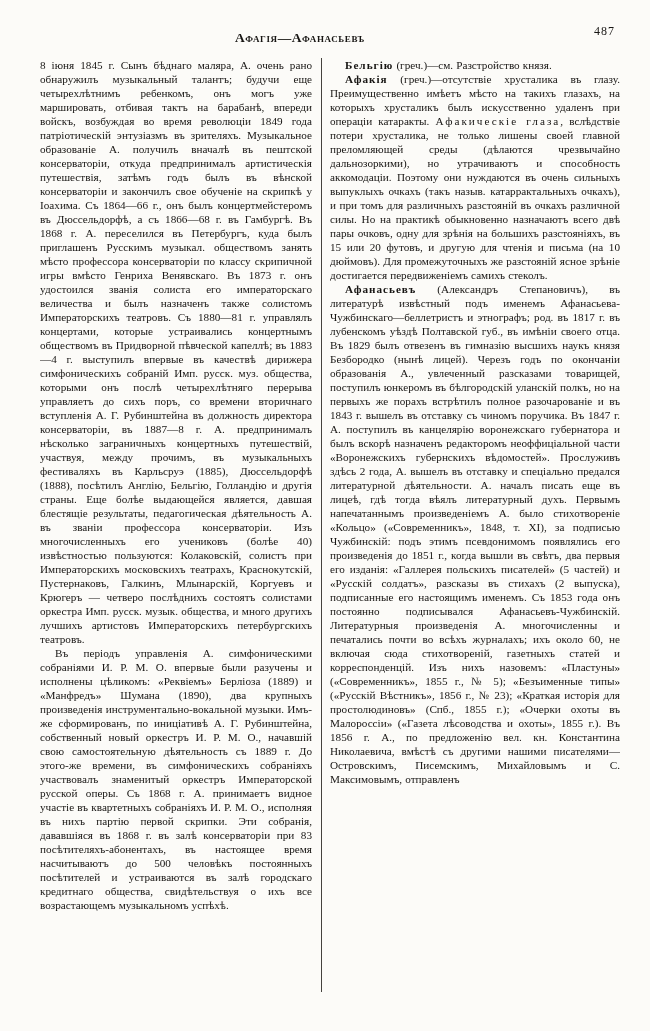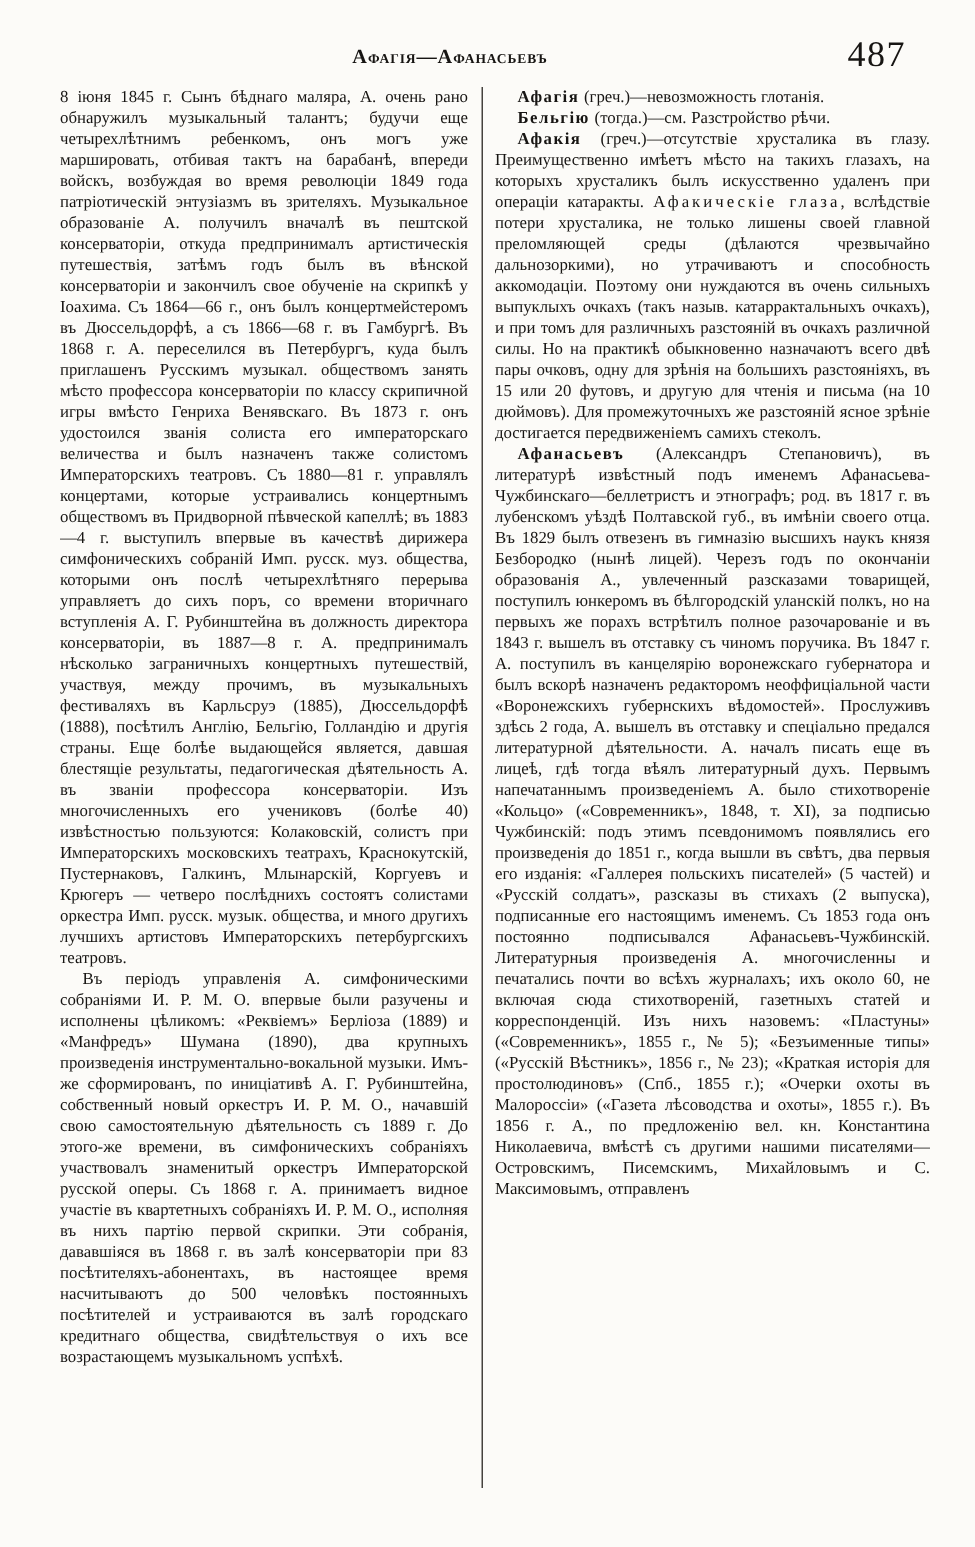--- a/index.html
+++ b/index.html
@@ -27,22 +27,22 @@
     text-align: center;
     font-weight: bold;
     font-variant: small-caps;
     font-size: 13.5px;
     letter-spacing: 0.6px;
     white-space: nowrap;
   }
   .page-number {
     position: absolute;
     top: 0;
-    right: 46px;
-    font-size: 24px;
+    right: 35px;
+    font-size: 12px;
     letter-spacing: 1px;
   }
   .columns {
     position: absolute;
     top: 58px;
     left: 40px;
     right: 30px;
     height: 934px;
     display: flex;
     overflow: hidden;
@@ -76,23 +76,22 @@
 
     <div class="col col-left">
       <p><span>8 іюня 1845 г. Сынъ бѣднаго маляра, А. очень рано обнаружилъ музыкальный талантъ; будучи еще четырехлѣтнимъ ребенкомъ, онъ могъ уже маршировать, отбивая тактъ на барабанѣ, впереди войскъ, возбуждая во время революціи 1849 года патріотическій энтузіазмъ въ зрителяхъ. Музыкальное образованіе А. получилъ вначалѣ въ пештской консерваторіи, откуда предпринималъ артистическія путешествія, затѣмъ годъ былъ въ вѣнской консерваторіи и закончилъ свое обученіе на скрипкѣ у Іоахима. Съ 1864—66 г., онъ былъ концертмейстеромъ въ Дюссельдорфѣ, а съ 1866—68 г. въ Гамбургѣ. Въ 1868 г. А. переселился въ Петербургъ, куда былъ приглашенъ Русскимъ музыкал. обществомъ занять мѣсто профессора консерваторіи по классу скрипичной игры вмѣсто Генриха Венявскаго. Въ 1873 г. онъ удостоился званія солиста его императорскаго величества и былъ назначенъ также солистомъ Императорскихъ театровъ. Съ 1880—81 г. управлялъ концертами, которые устраивались концертнымъ обществомъ въ Придворной пѣвческой капеллѣ; въ 1883—4 г. выступилъ впервые въ качествѣ дирижера симфоническихъ собраній Имп. русск. муз. общества, которыми онъ послѣ четырехлѣтняго перерыва управляетъ до сихъ поръ, со времени вторичнаго вступленія А. Г. Рубинштейна въ должность директора консерваторіи, въ 1887—8 г. А. предпринималъ нѣсколько заграничныхъ концертныхъ путешествій, участвуя, между прочимъ, въ музыкальныхъ фестиваляхъ въ Карльсруэ (1885), Дюссельдорфѣ (1888), посѣтилъ Англію, Бельгію, Голландію и другія страны. Еще болѣе выдающейся является, давшая блестящіе результаты, педагогическая дѣятельность А. въ званіи профессора консерваторіи. Изъ многочисленныхъ его учениковъ (болѣе 40) извѣстностью пользуются: Колаковскій, солистъ при Императорскихъ московскихъ театрахъ, Краснокутскій, Пустернаковъ, Галкинъ, Млынарскій, Коргуевъ и Крюгеръ — четверо послѣднихъ состоятъ солистами оркестра Имп. русск. музык. общества, и много другихъ лучшихъ артистовъ Императорскихъ петербургскихъ театровъ.</span></p>
       <p class="ind"><span>Въ періодъ управленія А. симфоническими собраніями И. Р. М. О. впервые были разучены и исполнены цѣликомъ: «Реквіемъ» Берліоза (1889) и «Манфредъ» Шумана (1890), два крупныхъ произведенія инструментально-вокальной музыки. Имъ-же сформированъ, по иниціативѣ А. Г. Рубинштейна, собственный новый оркестръ И. Р. М. О., начавшій свою самостоятельную дѣятельность съ 1889 г. До этого-же времени, въ симфоническихъ собраніяхъ участвовалъ знаменитый оркестръ Императорской русской оперы. Съ 1868 г. А. принимаетъ видное участіе въ квартетныхъ собраніяхъ И. Р. М. О., исполняя въ нихъ партію первой скрипки. Эти собранія, дававшіяся въ 1868 г. въ залѣ консерваторіи при 83 посѣтителяхъ-абонентахъ, въ настоящее время насчитываютъ до 500 человѣкъ постоянныхъ посѣтителей и устраиваются въ залѣ городскаго кредитнаго общества, свидѣтельствуя о ихъ все возрастающемъ музыкальномъ успѣхѣ.</span></p>
     </div>
 
     <div class="divider"></div>
 
     <div class="col col-right">
 
-      <p class="ind"><span class="headword">Афагія</span><span> (греч.)—невозможность глотанія.</span></p>
 
-      <p class="ind"><span class="headword">Бельгію</span><span> (тогда.)—см. Разстройство рѣчи.</span></p>
+      <p class="ind"><span class="headword">Бельгію</span><span> (греч.)—см. Разстройство князя.</span></p>
 
       <p class="ind"><span class="headword">Афакія</span><span> (греч.)—отсутствіе хрусталика въ глазу. Преимущественно имѣетъ мѣсто на такихъ глазахъ, на которыхъ хрусталикъ былъ искусственно удаленъ при операціи катаракты. </span><span class="spaced">Афакическіе глаза</span><span>, вслѣдствіе потери хрусталика, не только лишены своей главной преломляющей среды (дѣлаются чрезвычайно дальнозоркими), но утрачиваютъ и способность аккомодаціи. Поэтому они нуждаются въ очень сильныхъ выпуклыхъ очкахъ (такъ назыв. катаррактальныхъ очкахъ), и при томъ для различныхъ разстояній въ очкахъ различной силы. Но на практикѣ обыкновенно назначаютъ всего двѣ пары очковъ, одну для зрѣнія на большихъ разстояніяхъ, въ 15 или 20 футовъ, и другую для чтенія и письма (на 10 дюймовъ). Для промежуточныхъ же разстояній ясное зрѣніе достигается передвиженіемъ самихъ стеколъ.</span></p>
 
       <p class="ind"><span class="headword">Афанасьевъ</span><span> (Александръ Степановичъ), въ литературѣ извѣстный подъ именемъ Афанасьева-Чужбинскаго—беллетристъ и этнографъ; род. въ 1817 г. въ лубенскомъ уѣздѣ Полтавской губ., въ имѣніи своего отца. Въ 1829 былъ отвезенъ въ гимназію высшихъ наукъ князя Безбородко (нынѣ лицей). Черезъ годъ по окончаніи образованія А., увлеченный разсказами товарищей, поступилъ юнкеромъ въ бѣлгородскій уланскій полкъ, но на первыхъ же порахъ встрѣтилъ полное разочарованіе и въ 1843 г. вышелъ въ отставку съ чиномъ поручика. Въ 1847 г. А. поступилъ въ канцелярію воронежскаго губернатора и былъ вскорѣ назначенъ редакторомъ неоффиціальной части «Воронежскихъ губернскихъ вѣдомостей». Прослуживъ здѣсь 2 года, А. вышелъ въ отставку и спеціально предался литературной дѣятельности. А. началъ писать еще въ лицеѣ, гдѣ тогда вѣялъ литературный духъ. Первымъ напечатаннымъ произведеніемъ А. было стихотвореніе «Кольцо» («Современникъ», 1848, т. XI), за подписью Чужбинскій: подъ этимъ псевдонимомъ появлялись его произведенія до 1851 г., когда вышли въ свѣтъ, два первыя его изданія: «Галлерея польскихъ писателей» (5 частей) и «Русскій солдатъ», разсказы въ стихахъ (2 выпуска), подписанные его настоящимъ именемъ. Съ 1853 года онъ постоянно подписывался Афанасьевъ-Чужбинскій. Литературныя произведенія А. многочисленны и печатались почти во всѣхъ журналахъ; ихъ около 60, не включая сюда стихотвореній, газетныхъ статей и корреспонденцій. Изъ нихъ назовемъ: «Пластуны» («Современникъ», 1855 г., № 5); «Безъименные типы» («Русскій Вѣстникъ», 1856 г., № 23); «Краткая исторія для простолюдиновъ» (Спб., 1855 г.); «Очерки охоты въ Малороссіи» («Газета лѣсоводства и охоты», 1855 г.). Въ 1856 г. А., по предложенію вел. кн. Константина Николаевича, вмѣстѣ съ другими нашими писателями—Островскимъ, Писемскимъ, Михайловымъ и С. Максимовымъ, отправленъ</span></p>
     </div>
 
   </div>
 
 </div>
 

